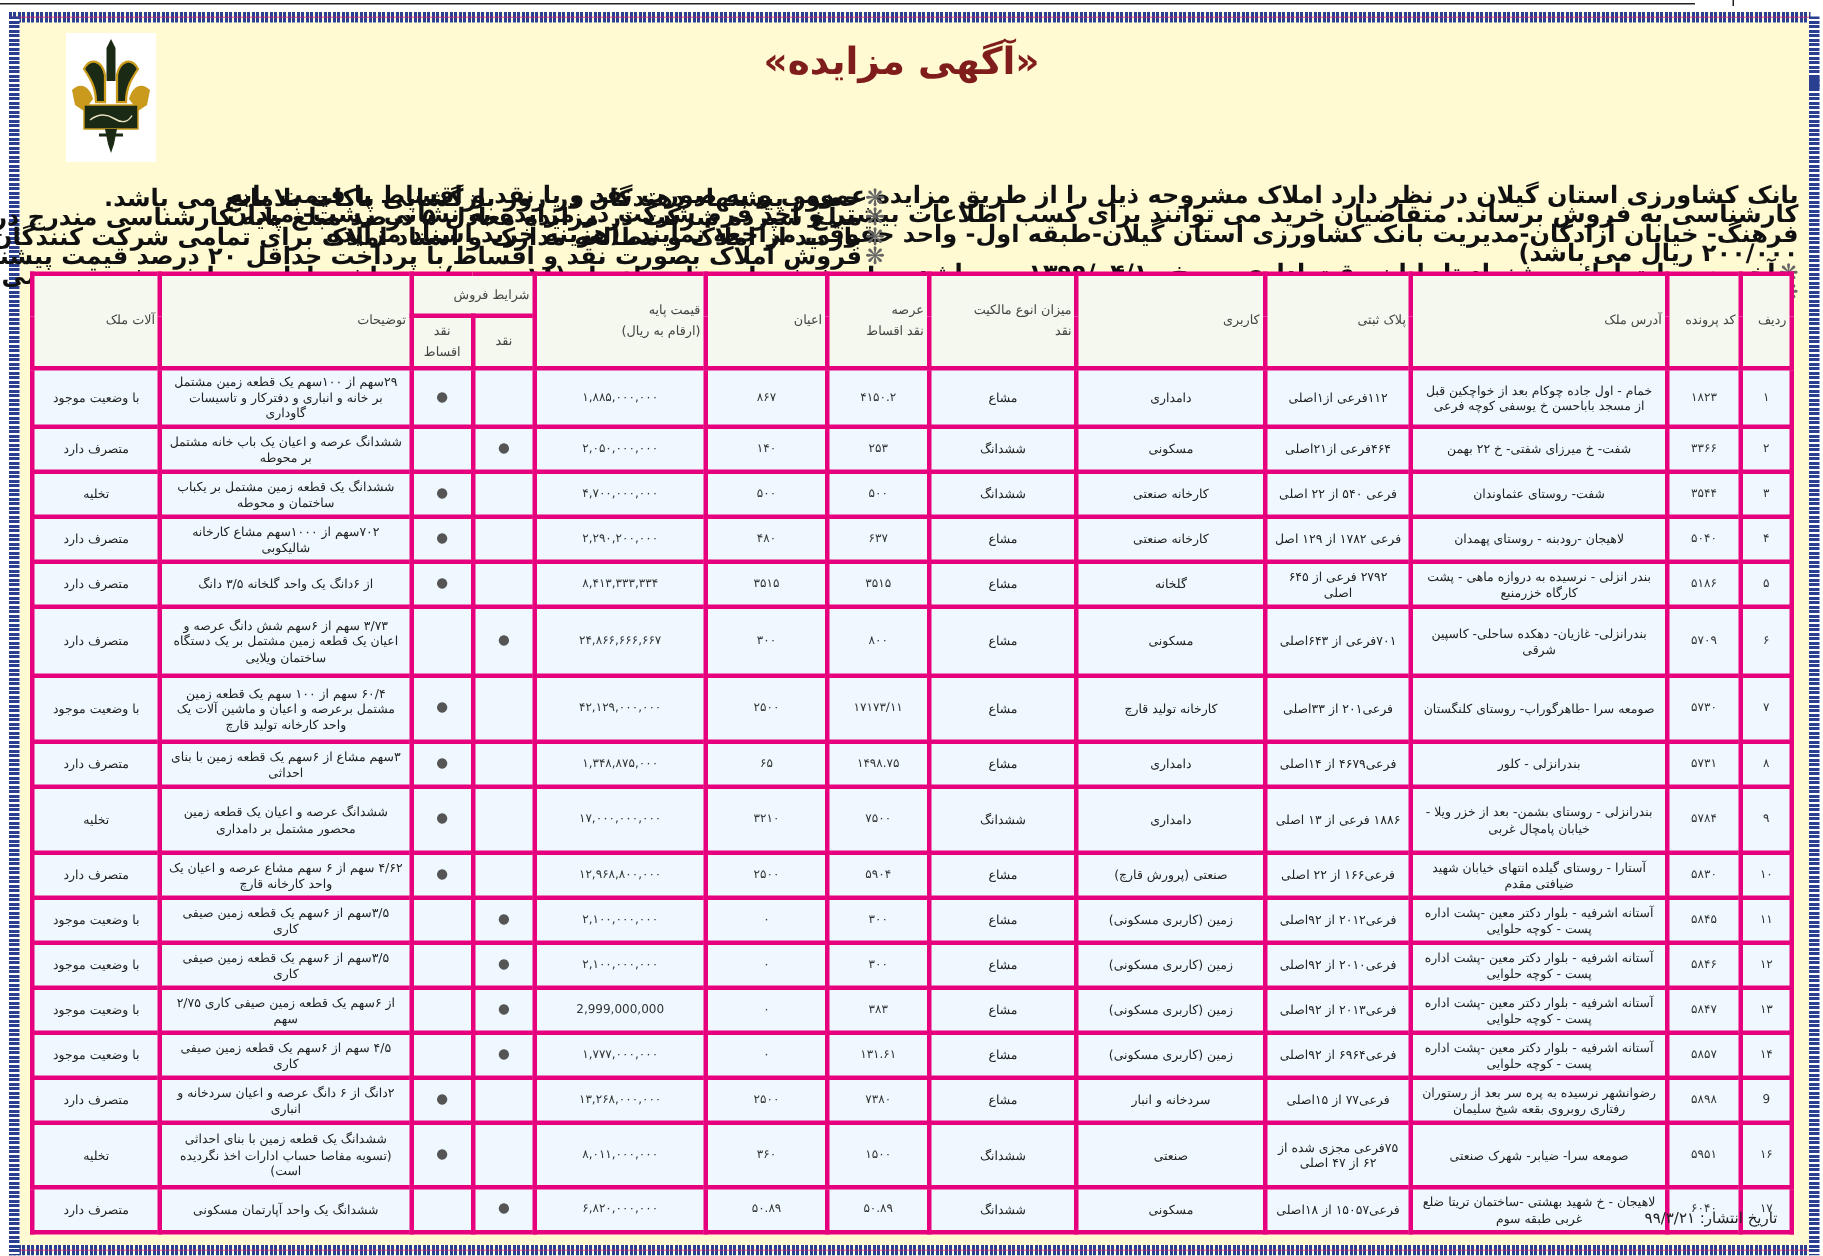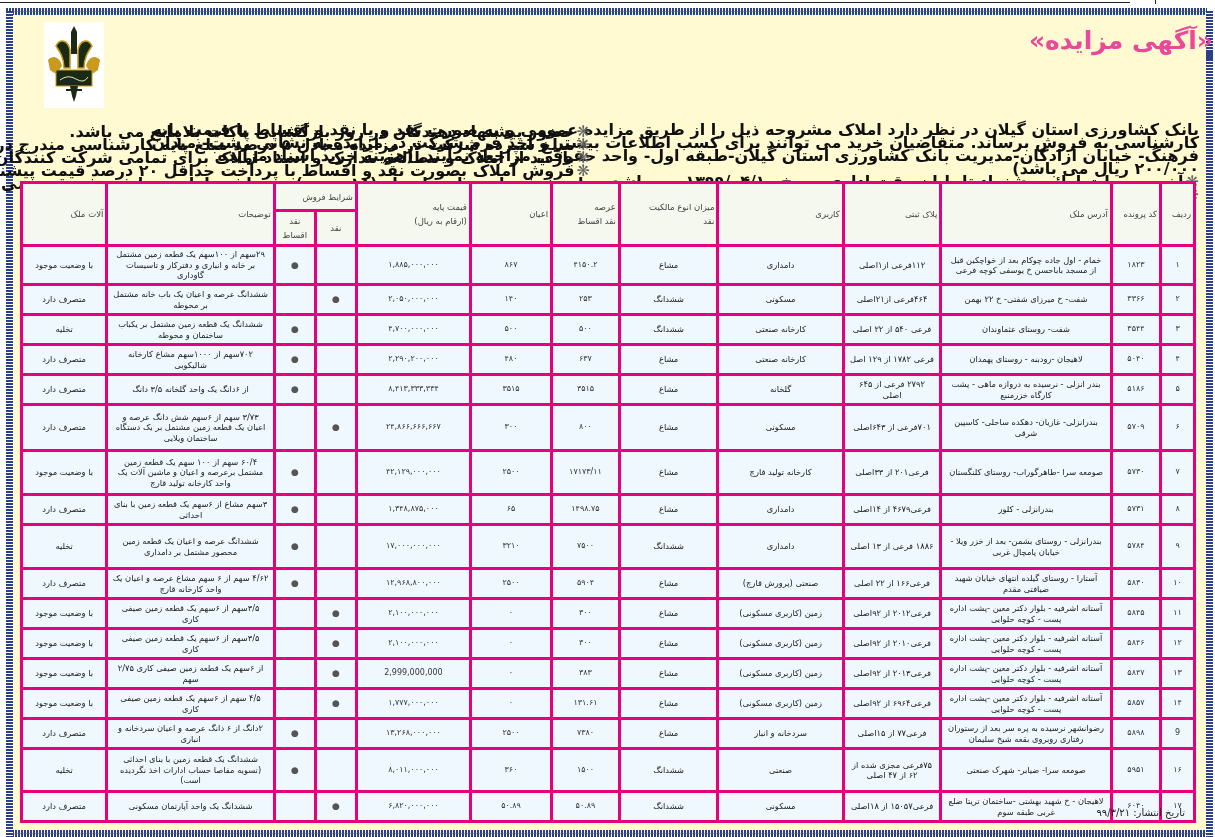--- a/index.html
+++ b/index.html
@@ -21,22 +21,22 @@
   .stripe-v.left { left: 0; }
   .stripe-v.right { right: 0; }
   .stripe-v.right .solid { position: absolute; left: 0; right: 0; top: 40px; height: 8px; background:#2a3f8f; }
 
   .panel { position: absolute; left: 7px; top: 7px; right: 7px; bottom: 7px; background: #fffad2; }
 
   
   .logo { position: absolute; left: 37px; top: 14px; width: 60px; height: 86px; background: #fff; display: flex; align-items: center; justify-content: center; }
 
   
-  .title { position: absolute; left: 0; right: 2px; top: 26px; direction: rtl;
-    font-family: "DejaVu Sans", sans-serif; font-weight: bold; font-size: 25px; color: #ec4899; letter-spacing: 0; }
+  .title { position: absolute; left: 0; right: 13px; top: 26px; text-align: center; direction: rtl;
+    font-family: "DejaVu Sans", sans-serif; font-weight: bold; font-size: 25px; color: #7f1d1d; letter-spacing: 0; }
 
   
   .txt { position: absolute; direction: rtl; text-align: justify; font-size: 16px; line-height: 13px; color: #111; font-weight: bold; margin-top: 46px; }
   .txt .line { display: block; white-space: nowrap; }
   .txt .bullet { color: #666; font-weight: normal; margin-left: 2px; }
   .txt-right { right: 16px; top: 77px; width: 568px; }
   .txt-left { right: 625px; top: 79px; width: 560px; }
 
   
   .tbl-wrap { position: absolute; left: 20px; top: 181px; width: 1176px; }

